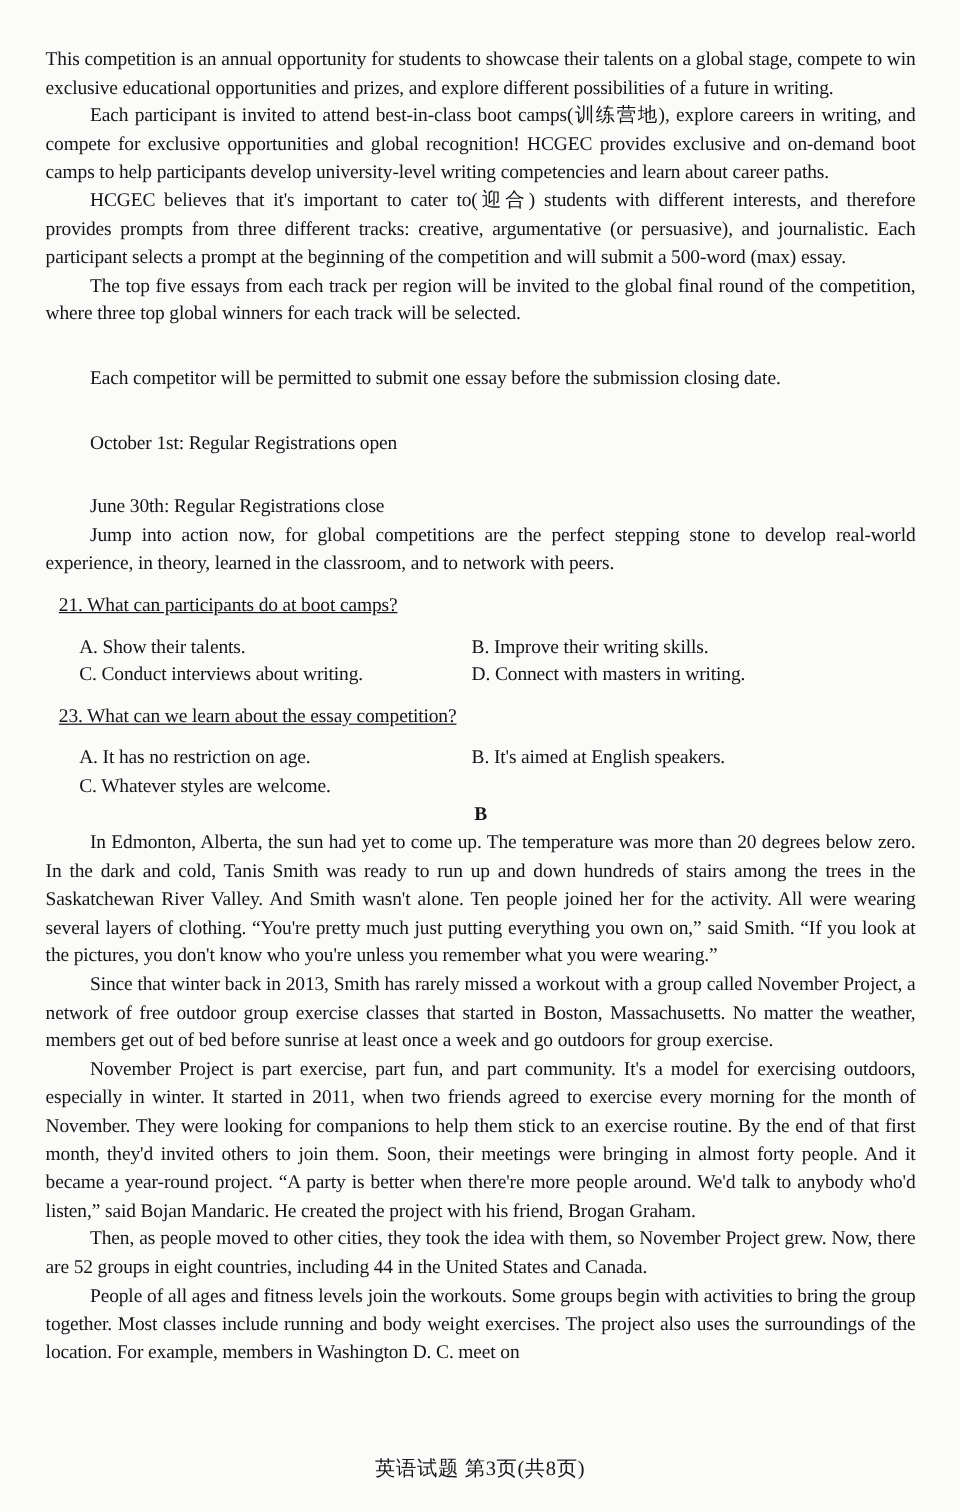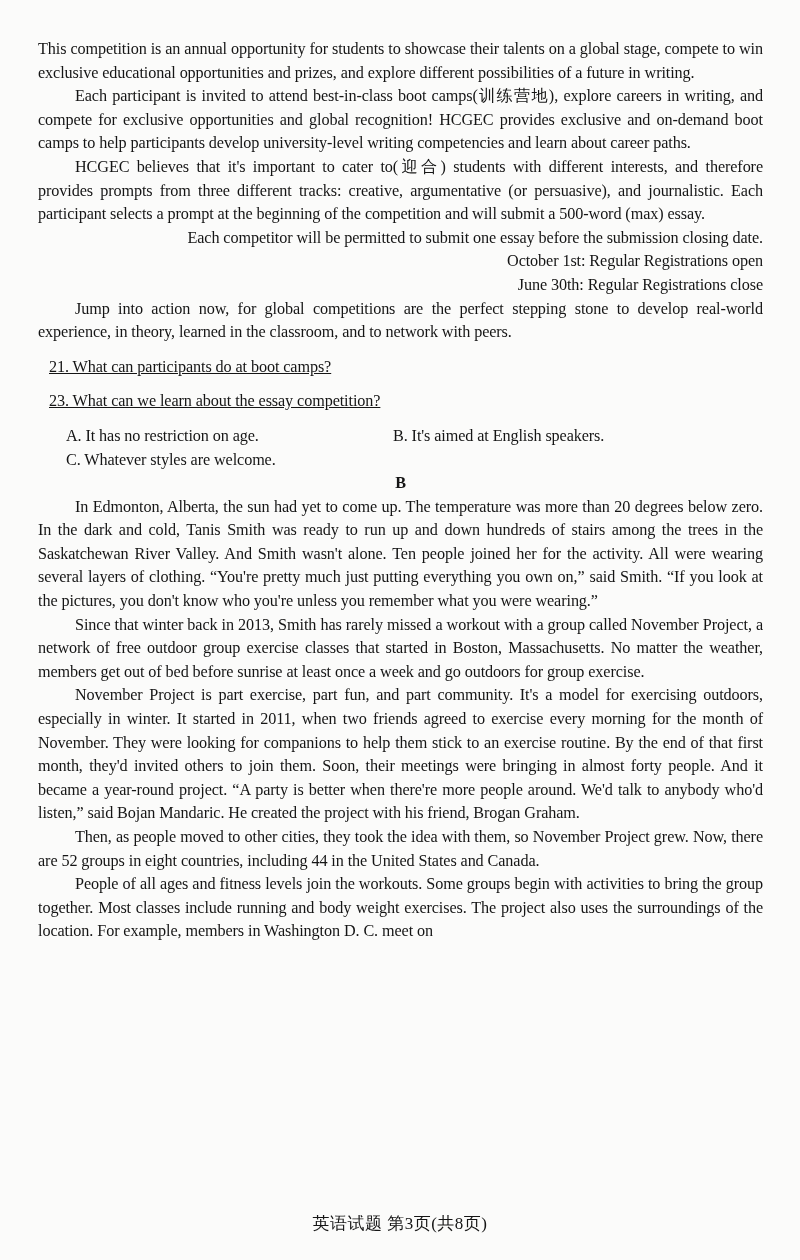--- a/index.html
+++ b/index.html
@@ -8,46 +8,53 @@
     font-family: "Liberation Serif", "DejaVu Serif", serif;
     color: #151515;
   }
   .page { position: relative; width: 800px; height: 1260px; }
   .content {
     position: absolute; left: 38px; top: 38px; width: 725px;
     font-size: 16.2px; line-height: 23.6px; letter-spacing: -0.1px;
   }
   .p { text-align: justify; text-indent: 0; margin: 0; }
   .p.indent { text-indent: 37px; }
-  .p.line { text-indent: 37px; text-align: right; }
+  .p.line { text-indent: 37px; text-align: left; margin-top: 30px; }
   .q { margin: 11px; text-decoration: underline; }
   .opts { display: grid; margin: 0 0 0 28px; }
   .opts.two { grid-template-columns: 327px 370px; }
   .opts.four { grid-template-columns: 157px 170px 173px 170px; }
   .section { text-align: center; font-weight: bold; margin: 0; }
   .footer {
     position: absolute; left: 0; right: 0; top: 1212px; text-align: center;
     font-size: 17px; letter-spacing: 0.5px;
   }
 </style>
 </head>
 <body>
 
 <div class="page">
   <div class="content">
     <p class="p">This competition is an annual opportunity for students to showcase their talents on a global stage, compete to win exclusive educational opportunities and prizes, and explore different possibilities of a future in writing.</p>
     <p class="p indent">Each participant is invited to attend best-in-class boot camps(训练营地), explore careers in writing, and compete for exclusive opportunities and global recognition! HCGEC provides exclusive and on-demand boot camps to help participants develop university-level writing competencies and learn about career paths.</p>
     <p class="p indent">HCGEC believes that it's important to cater to(迎合) students with different interests, and therefore provides prompts from three different tracks: creative, argumentative (or persuasive), and journalistic. Each participant selects a prompt at the beginning of the competition and will submit a 500-word (max) essay.</p>
+    <p class="p indent">The top five essays from each track per region will be invited to the global final round of the competition, where three top global winners for each track will be selected.</p>
     <p class="p line">Each competitor will be permitted to submit one essay before the submission closing date.</p>
     <p class="p line">October 1st: Regular Registrations open</p>
     <p class="p line">June 30th: Regular Registrations close</p>
     <p class="p indent">Jump into action now, for global competitions are the perfect stepping stone to develop real-world experience, in theory, learned in the classroom, and to network with peers.</p>
 
     <div>
       <p class="q">21. What can participants do at boot camps?</p>
+      <div class="opts two">
+        <span>A. Show their talents.</span>
+        <span>B. Improve their writing skills.</span>
+        <span>C. Conduct interviews about writing.</span>
+        <span>D. Connect with masters in writing.</span>
+      </div>
     </div>
 
 
     <div>
       <p class="q">23. What can we learn about the essay competition?</p>
       <div class="opts two">
         <span>A. It has no restriction on age.</span>
         <span>B. It's aimed at English speakers.</span>
         <span>C. Whatever styles are welcome.</span>
       </div>

